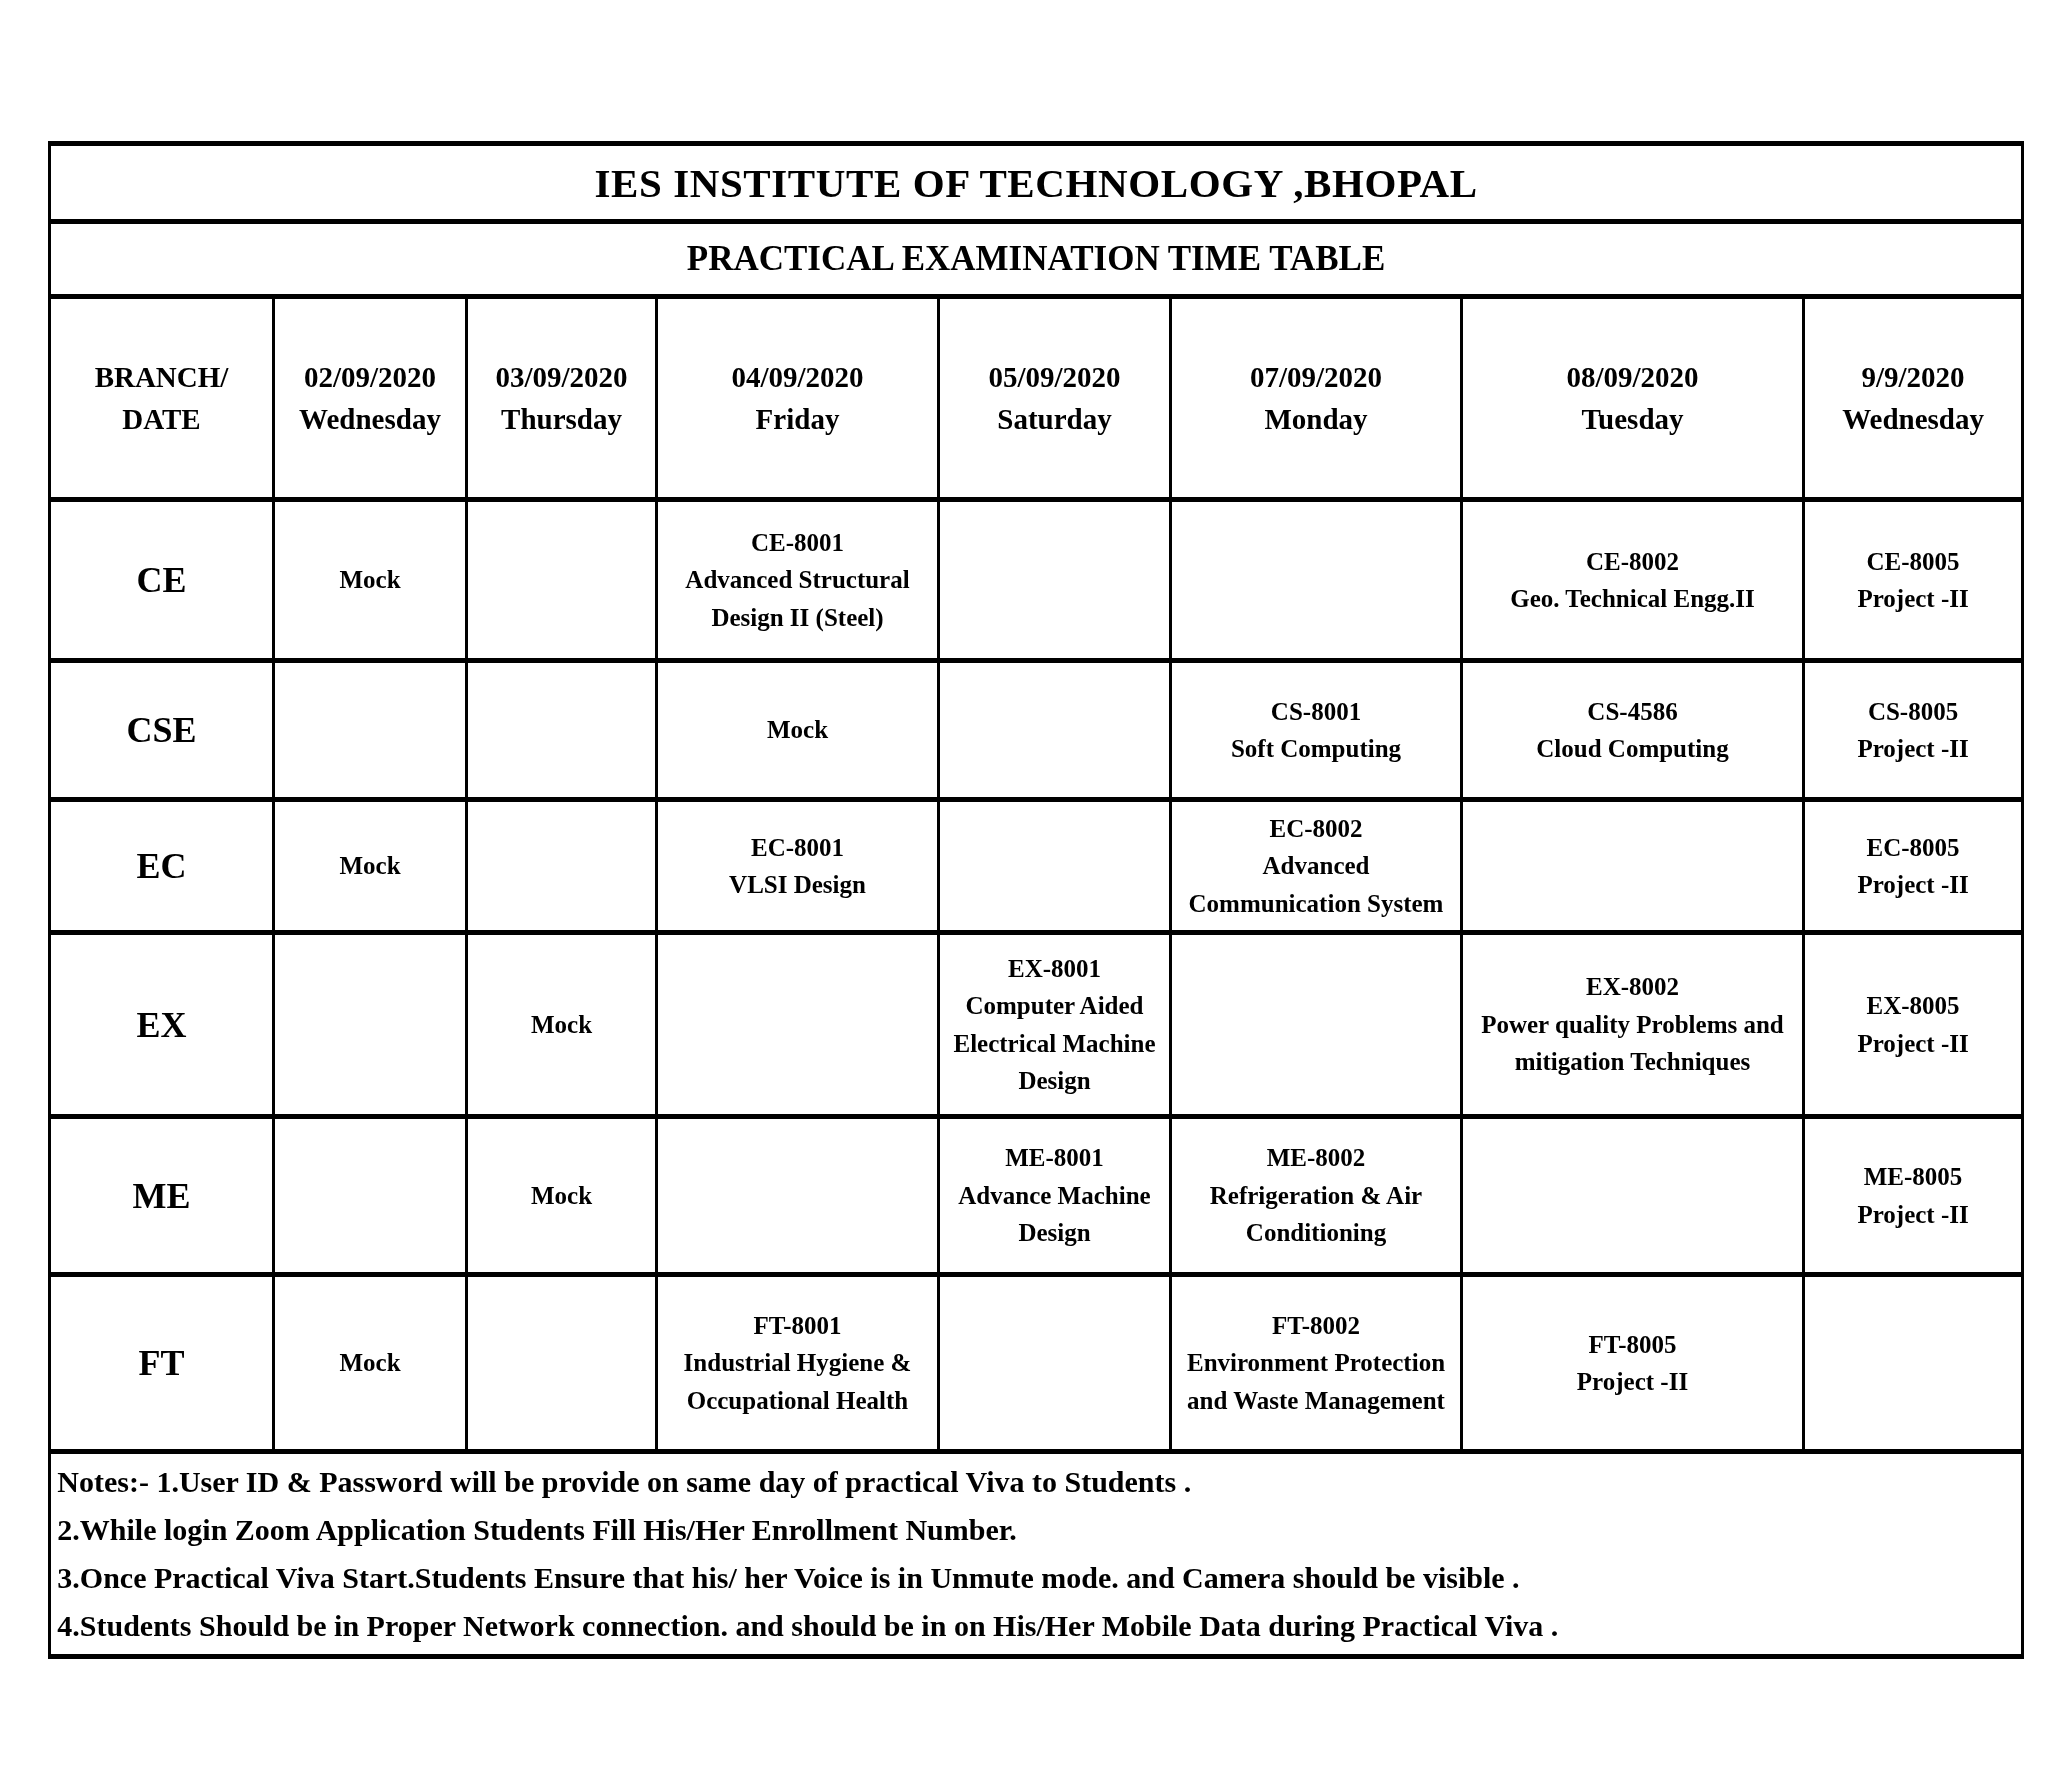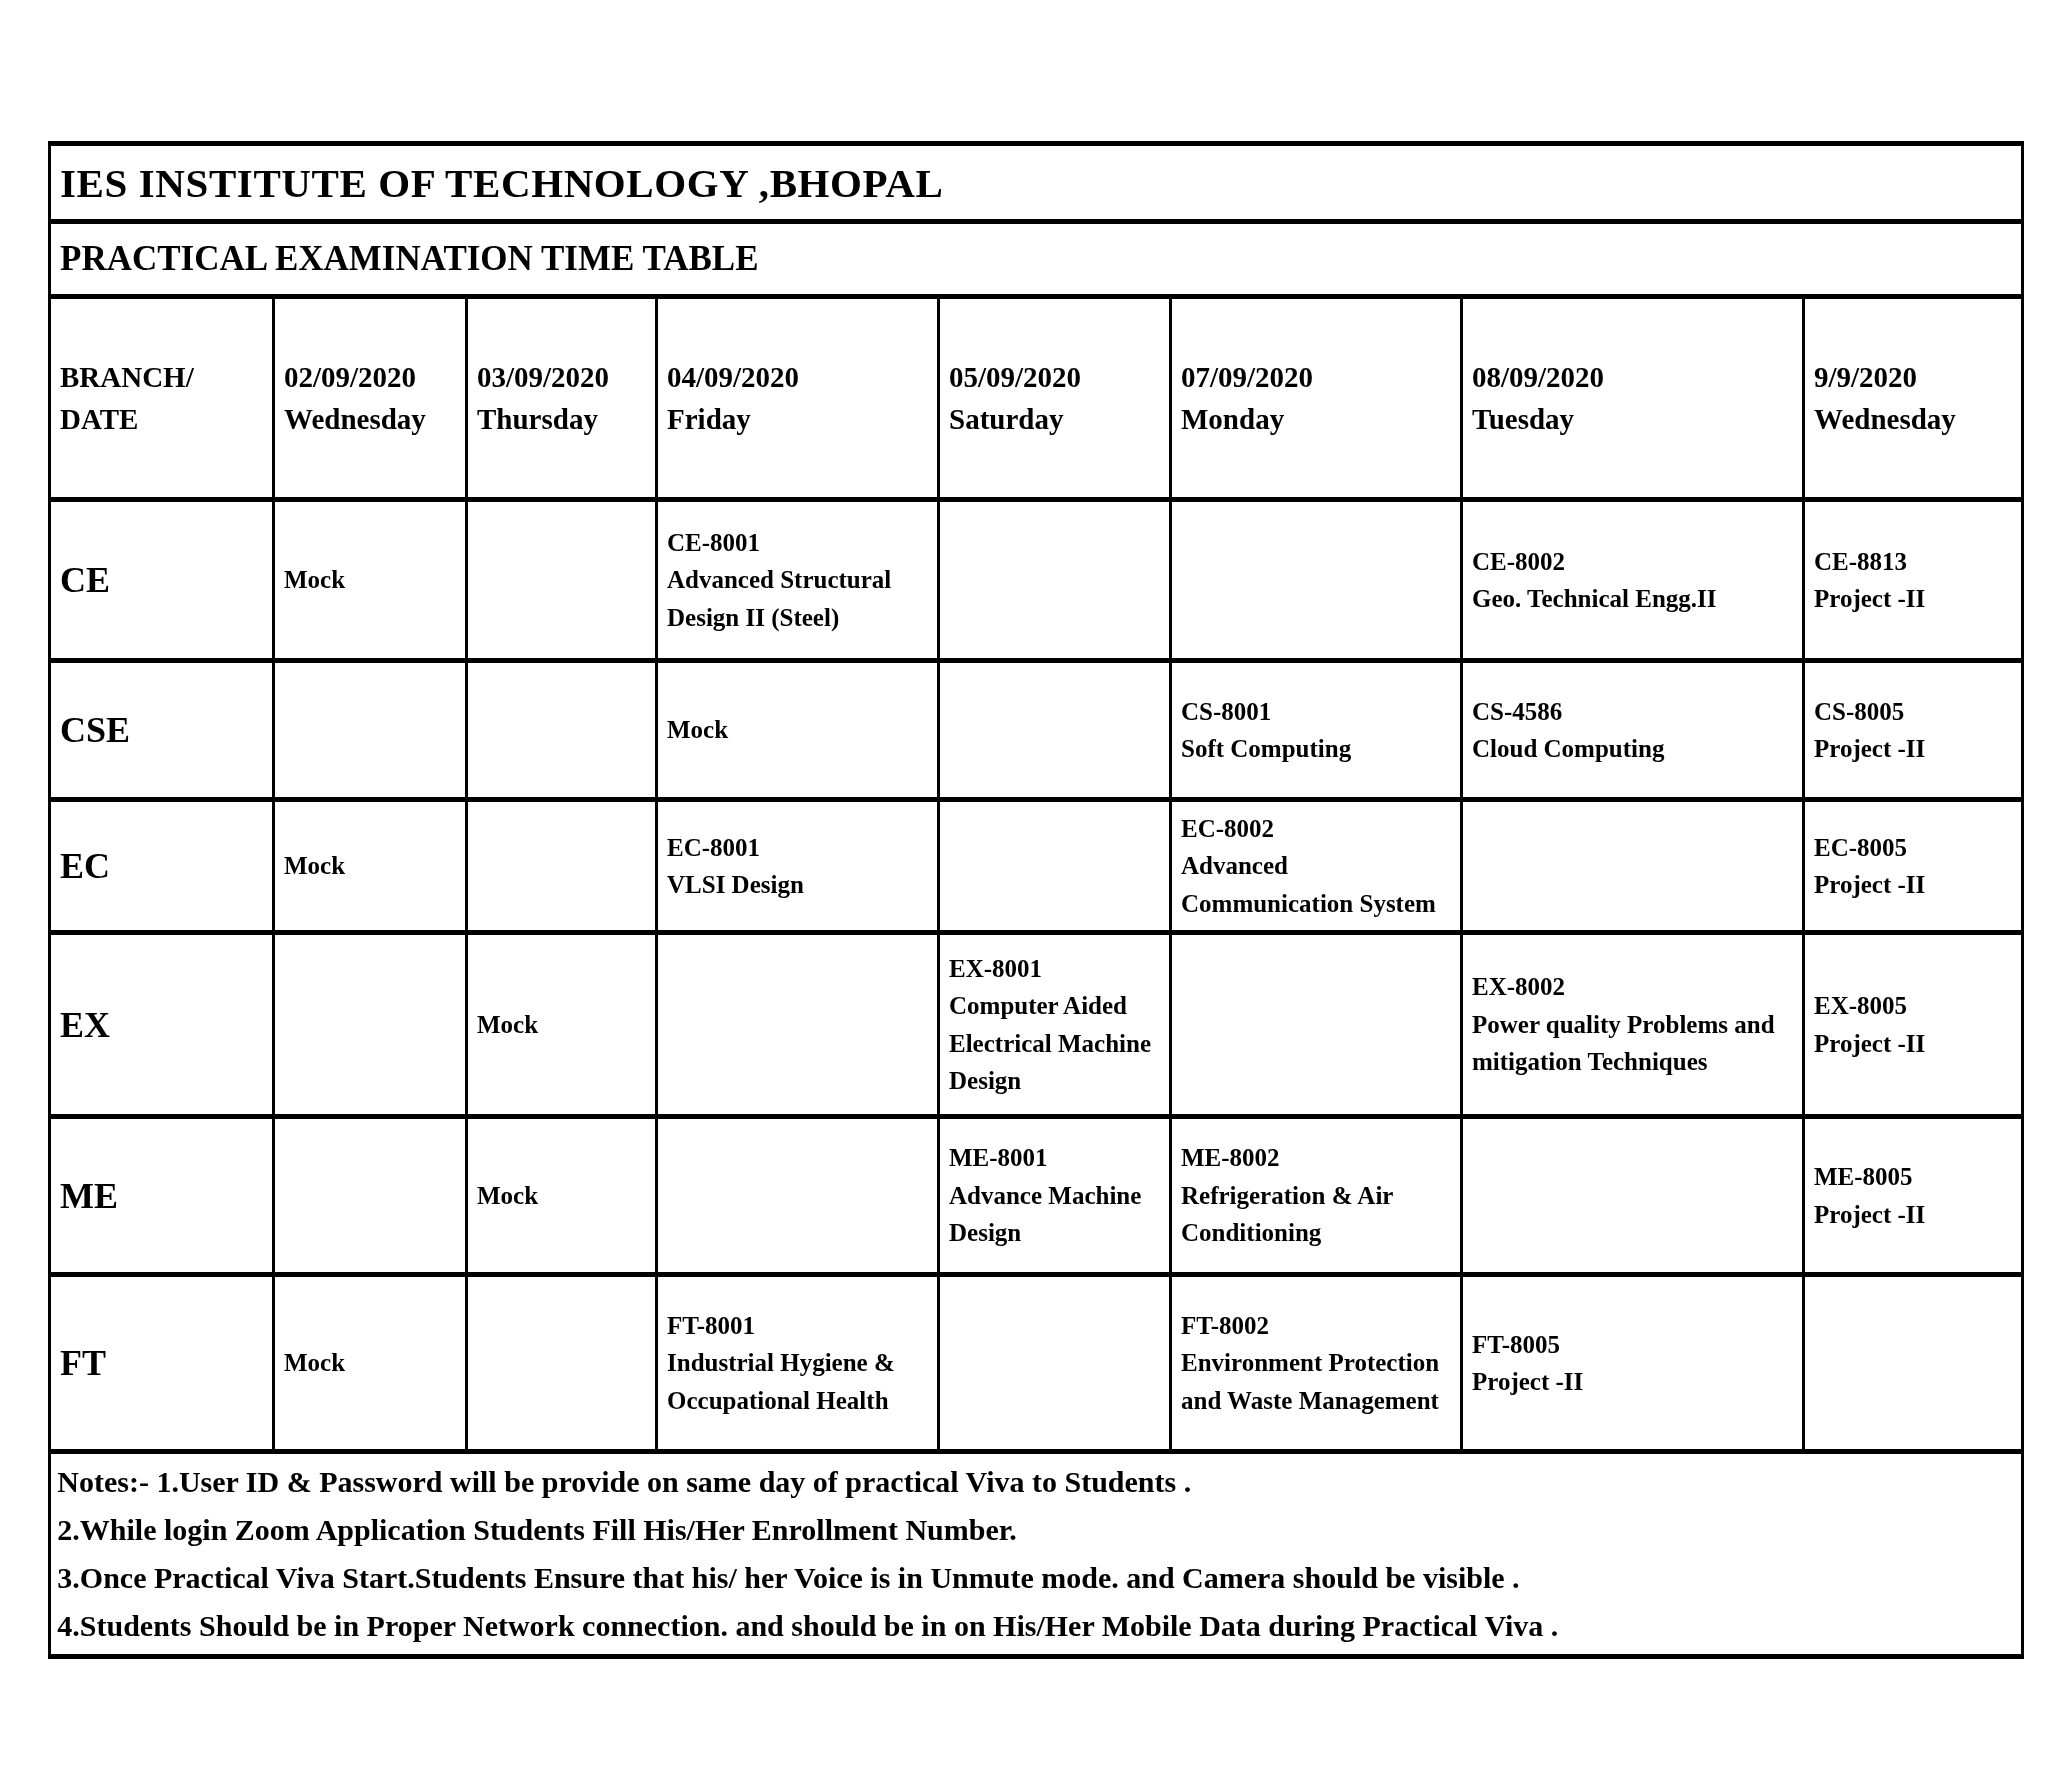--- a/index.html
+++ b/index.html
@@ -23,21 +23,21 @@
     border-collapse: collapse;
     table-layout: fixed;
     font-weight: bold;
   }
   table.timetable td, table.timetable th {
     border-left: 3.2px solid #000;
     border-right: 3.2px solid #000;
     border-top: 5.7px solid #000;
     border-bottom: 5.7px solid #000;
     vertical-align: middle;
-    text-align: left;
+    text-align: center;
     padding: 5px 9px;
     overflow: hidden;
   }
   tr.title-row-1 td { height: 63px; font-size: 41px; letter-spacing: 0.6px; }
   tr.title-row-2 td { height: 60px;  font-size: 35px; }
   tr.title-row-3 td { height: 63px; font-size: 27px; }
   tr.header-row th { height: 188px; font-size: 29px; line-height: 1.45; }
   tr.branch-row th { font-size: 36px; }
   tr.branch-row td { font-size: 25px; line-height: 1.5; }
   tr.row-ce  { height: 161px; }
@@ -126,21 +126,21 @@
             <div class="cell-code">CE-8001</div>
             <div class="mock-or-subject">Advanced Structural Design II (Steel)</div>
           </td>
       <td></td>
       <td></td>
       <td>
             <div class="cell-code">CE-8002</div>
             <div class="mock-or-subject">Geo. Technical Engg.II</div>
           </td>
       <td>
-            <div class="cell-code">CE-8813</div>
+            <div class="cell-code">CE-8005</div>
             <div class="mock-or-subject">Project -II</div>
           </td>
     </tr>
 
     <tr class="branch-row row-cse">
       <th>CSE</th>
       <td></td>
       <td></td>
       <td>
             <div class="mock-or-subject">Mock</div>

